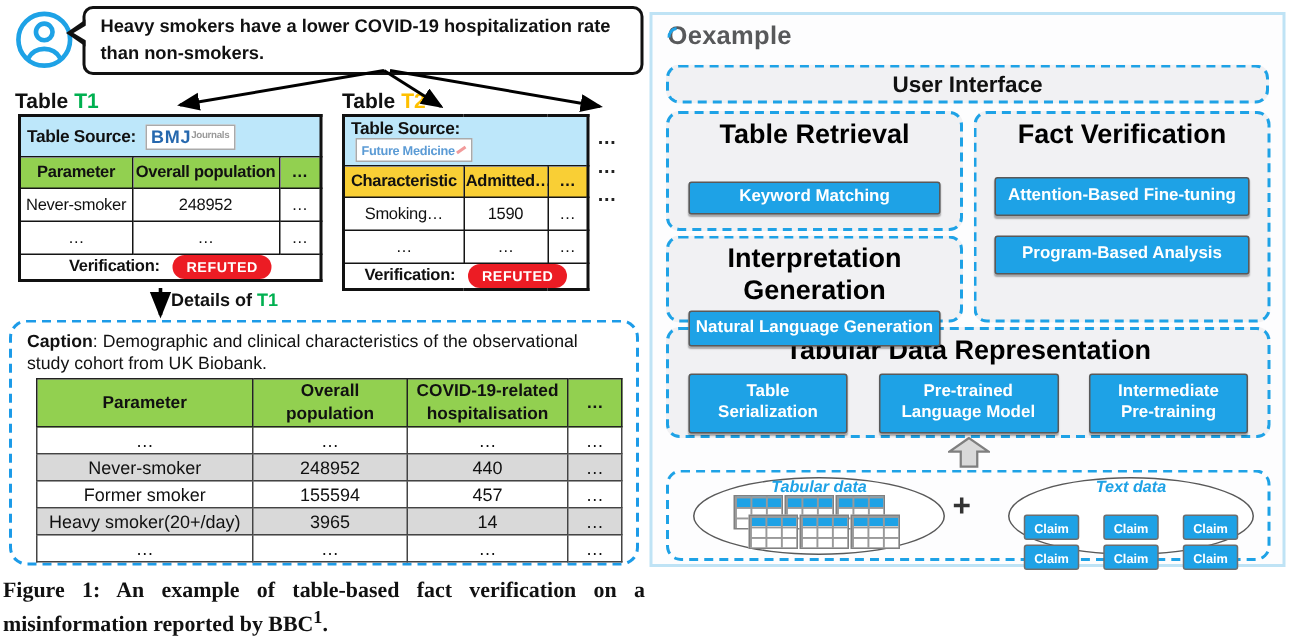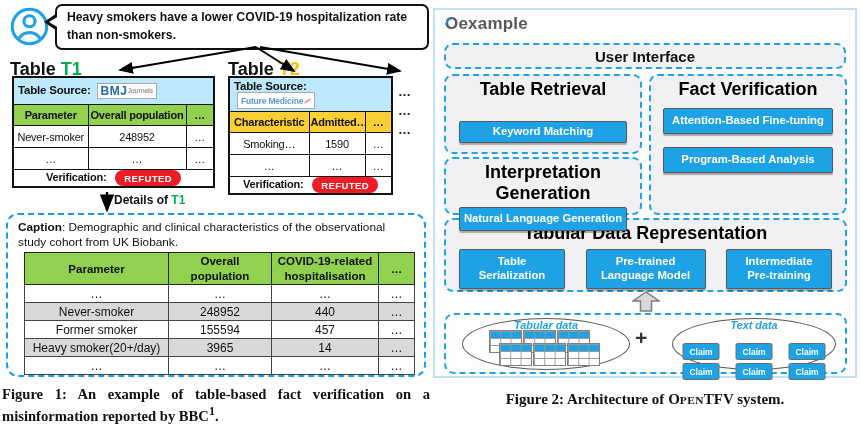--- a/index.html
+++ b/index.html
@@ -11,21 +11,21 @@
 
   
   .bubble{position:absolute;left:55px;top:4px;width:352px;height:36px;background:#fff;
           border:2.4px solid #111;border-radius:7px;padding:3px 8px 3px 10px;
           font-weight:bold;font-size:12.2px;line-height:1.45;z-index:2;}
   .bubble:before{content:"";position:absolute;left:-13px;top:7px;border:9px solid transparent;
           border-right:13px solid #111;border-left:0;}
   .bubble:after{content:"";position:absolute;left:-8px;top:10px;border:6px solid transparent;
           border-right:10px solid #fff;border-left:0;}
 
-  .tbl-label{position:absolute;font-weight:bold;font-size:18px;}
+  .tbl-label{position:absolute;font-weight:bold;font-size:14px;}
   .t1-id{color:#00B050;} .t2-id{color:#FFC000;} 
 
   table.mini{border-collapse:collapse;table-layout:fixed;background:#fff;}
   table.mini td,table.mini th{border:1.6px solid #141414;text-align:center;overflow:hidden;
           font-size:11px;padding:0 1px;letter-spacing:-0.2px;}
   table.mini .src{background:#BDE7FA;text-align:left;font-weight:bold;font-size:11.5px;padding:2px 4px;}
   .logo-box{display:inline-block;background:#fff;border:1px solid #aaa;padding:0 3px;margin-left:3px;vertical-align:middle;line-height:14px;}
   .bmj{color:#2668AE;font-weight:bold;font-size:12px;letter-spacing:0.5px;}
   .bmj-suffix{color:#9a9a9a;font-size:6.5px;vertical-align:top;}
   .fm{color:#5B9BD5;font-size:8.5px;font-weight:bold;}
@@ -275,21 +275,21 @@
       <span>User Interface</span>
     </div>
 
     <div class="section tr-sec">
       <div class="sec-title">Table Retrieval</div>
       <div class="btn" style="width:166px;height:20px;margin-top:21px;">Keyword Matching</div>
     </div>
 
     <div class="section fv-sec">
       <div class="sec-title">Fact Verification</div>
-      <div class="btn" style="width:168px;height:24px;margin-top:8px;">Attention-Based Fine-tuning</div>
+      <div class="btn" style="width:168px;height:24px;margin-top:18px;">Attention-Based Fine-tuning</div>
       <div class="btn" style="width:168px;height:24px;margin-top:13px;">Program-Based Analysis</div>
     </div>
 
     <div class="section tdr-sec">
       <div class="sec-title">Tabular Data Representation</div>
       <div class="tdr-row">
         <div class="btn preline" style="width:104px;height:38px;margin:0;">Table
 Serialization</div>
         <div class="btn preline" style="width:118px;height:38px;margin:0;">Pre-trained
 Language Model</div>
@@ -325,15 +325,14 @@
           <span class="claim">Claim</span>
           <span class="claim">Claim</span>
           <span class="claim">Claim</span>
           <span class="claim">Claim</span>
           <span class="claim">Claim</span>
         </div>
       </div>
     </div>
   </div>
 
-  <p class="fig2-caption"><span>Figure 2: Architecture of </span><span>O</span><span class="sc">pen</span><span>TFV</span><span> system.</span></p>
 
 </div>
 
 </body></html>

